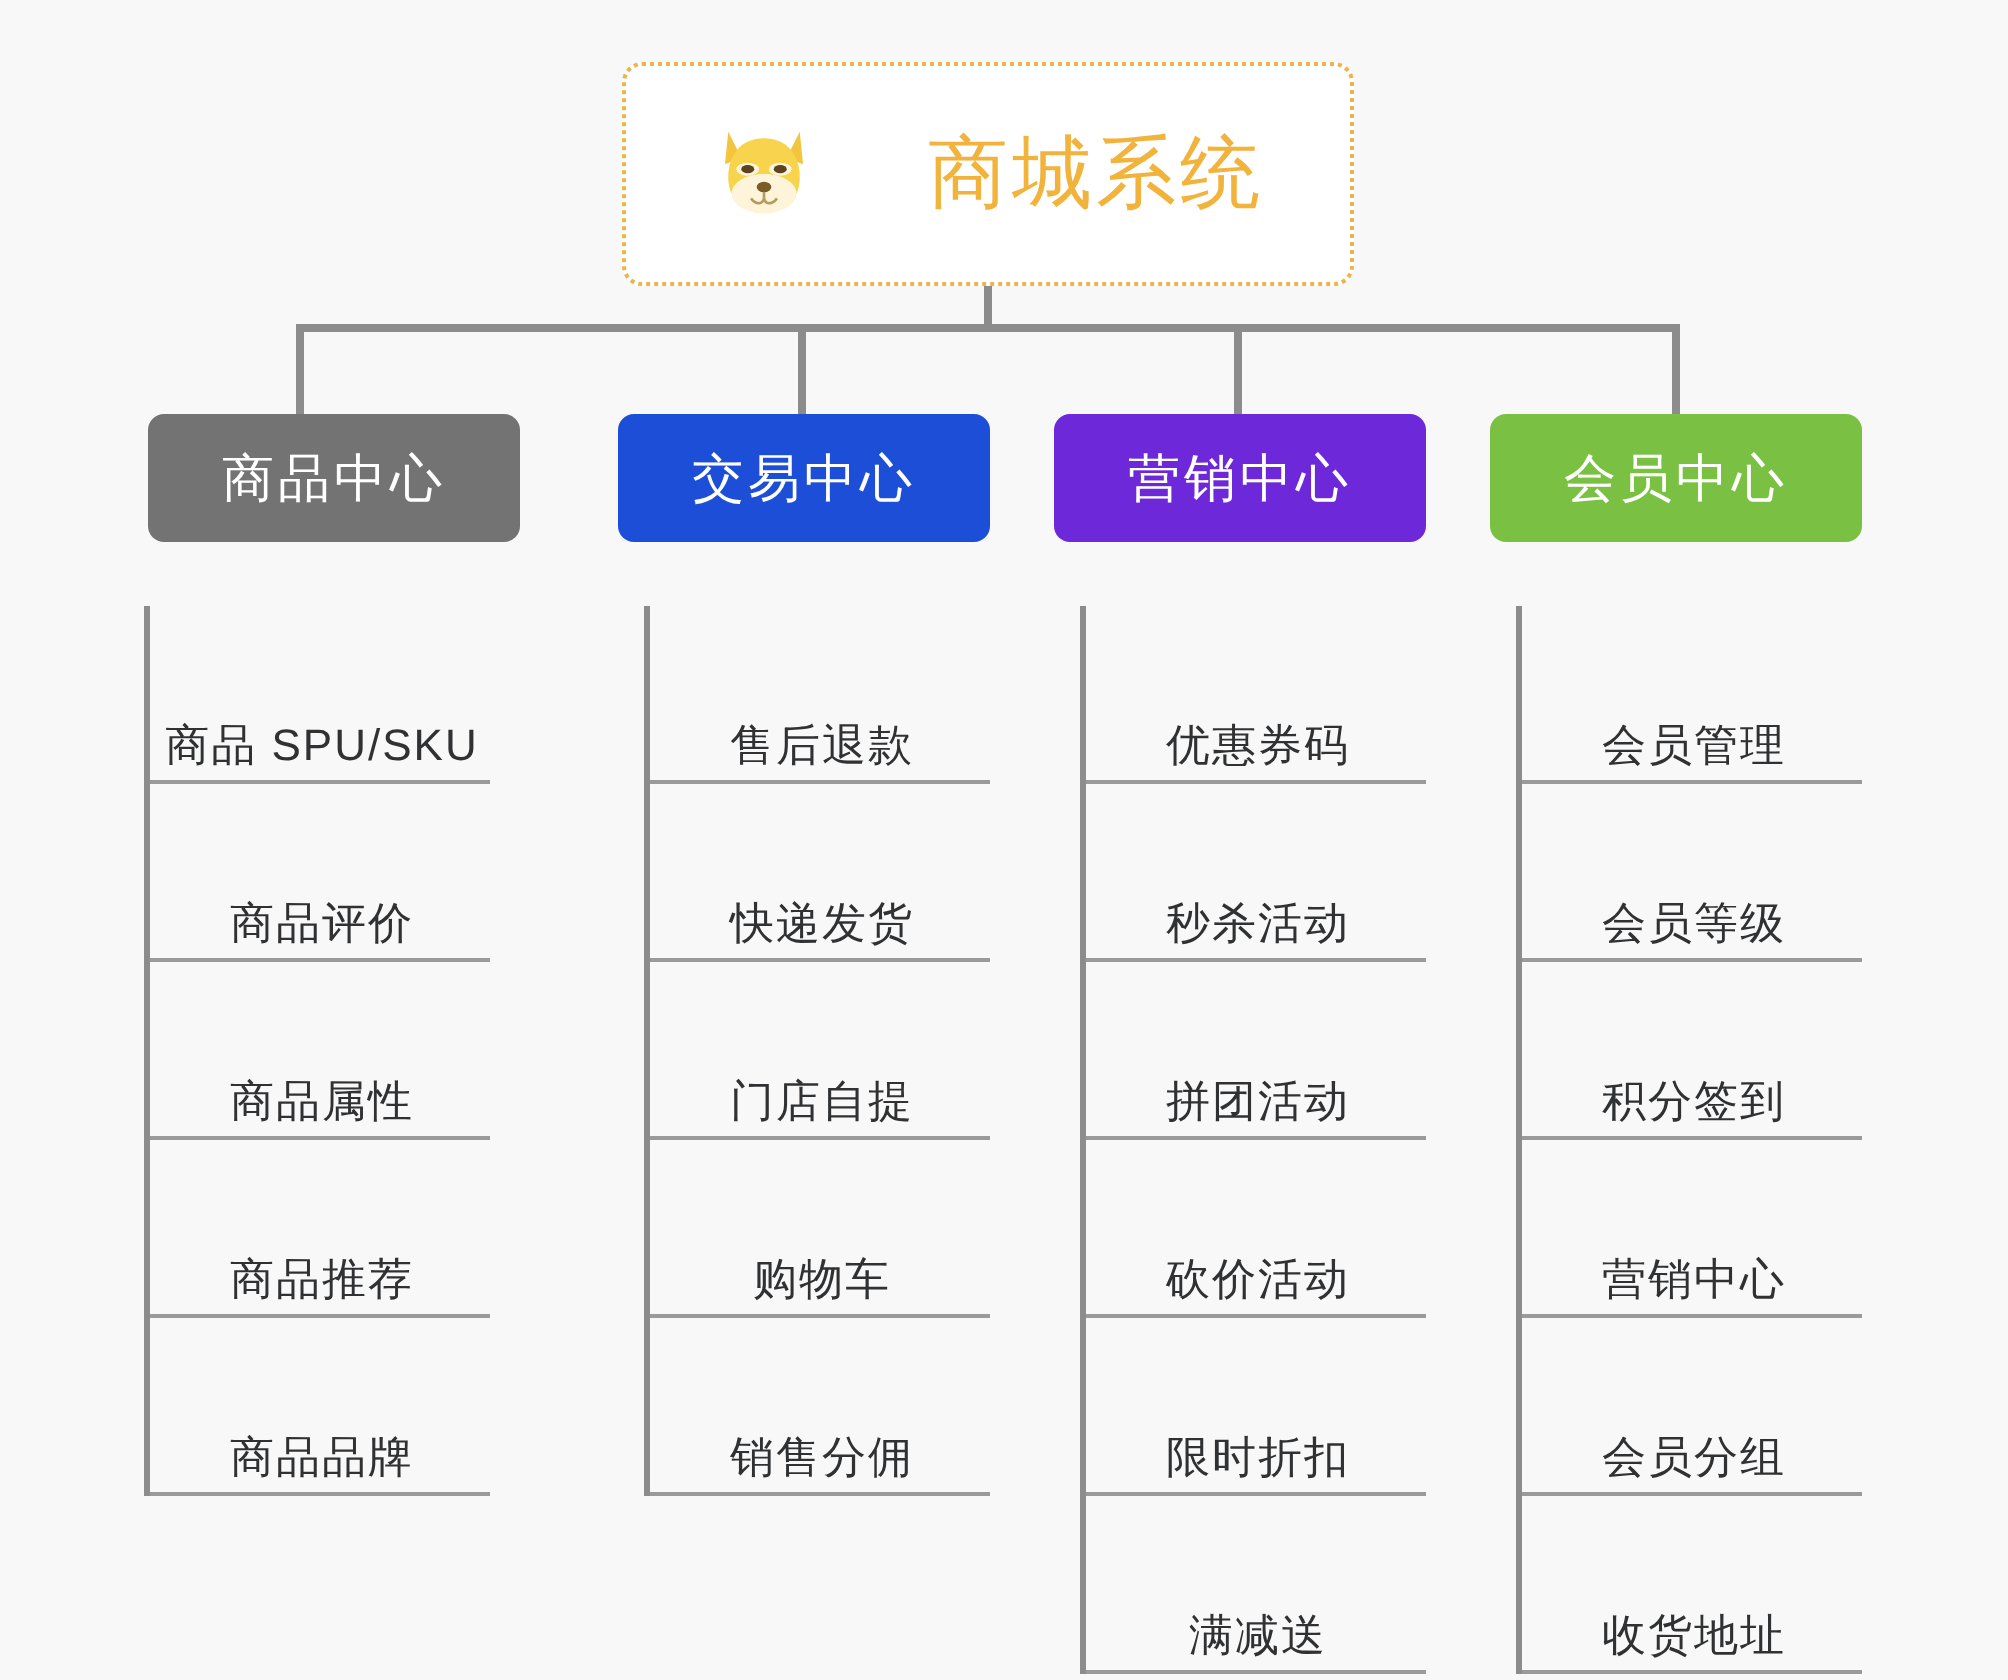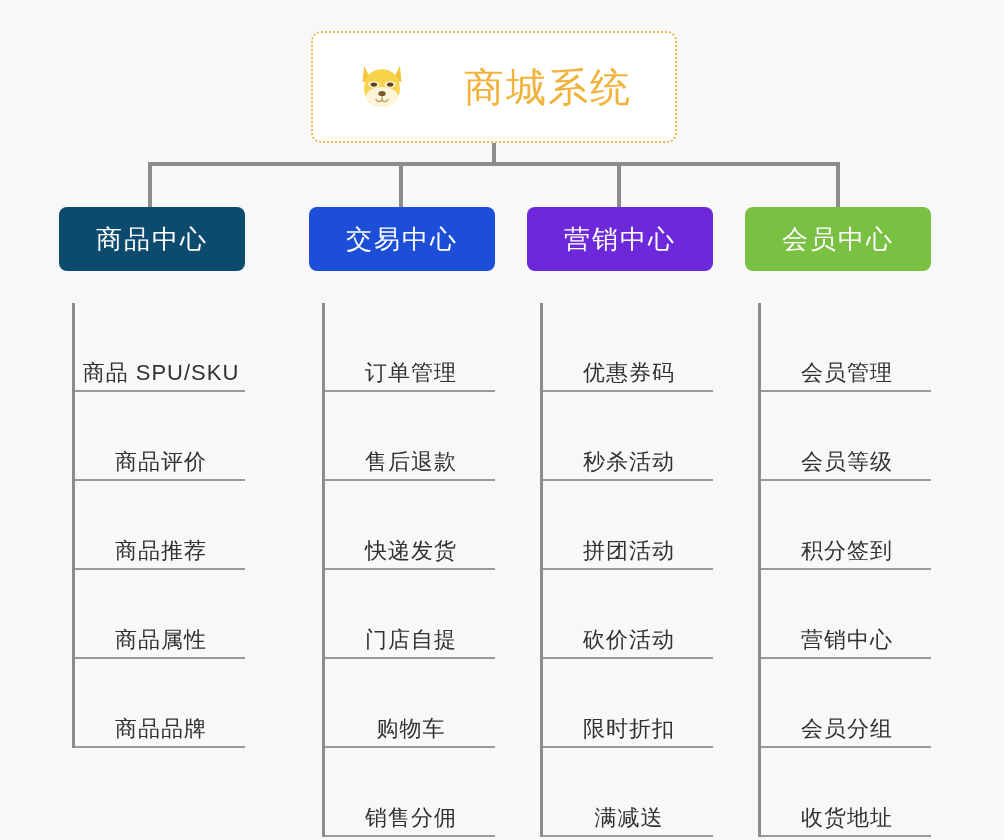--- a/index.html
+++ b/index.html
@@ -95,21 +95,21 @@
     box-sizing: border-box;
     border-radius: 8px;
     display: flex;
     align-items: center;
     justify-content: center;
     color: #ffffff;
     font-size: 26px;
     letter-spacing: 2px;
     white-space: nowrap;
   }
-  .cat-blue   { background: #0c4a6e; }
+  .cat-blue   { background: #737373; margin-left: 15px; }
   .cat-red    { background: #1d4ed8; }
   .cat-orange { background: #6d28d9; }
   .cat-green  { background: #7ac143; }
 
   
   .children {
     position: relative;
     margin-left: 13px;
     padding-left: 0;
     border-left: 3px solid #8c8c8c;
@@ -172,40 +172,37 @@
       <span>商品中心</span>
     </div>
     <div class="children">
       <div class="child-item">
           <span class="child-label">商品 SPU/SKU</span>
         </div>
       <div class="child-item">
           <span class="child-label">商品评价</span>
         </div>
       <div class="child-item">
+          <span class="child-label">商品属性</span>
+        </div>
+      <div class="child-item">
           <span class="child-label">商品推荐</span>
-        </div>
-      <div class="child-item">
-          <span class="child-label">商品属性</span>
         </div>
       <div class="child-item">
           <span class="child-label">商品品牌</span>
         </div>
     </div>
   </div>
 
   <div class="column col-2">
     <div class="cat-box cat-red">
       <span>交易中心</span>
     </div>
     <div class="children">
       <div class="child-item">
-          <span class="child-label">订单管理</span>
-        </div>
-      <div class="child-item">
           <span class="child-label">售后退款</span>
         </div>
       <div class="child-item">
           <span class="child-label">快递发货</span>
         </div>
       <div class="child-item">
           <span class="child-label">门店自提</span>
         </div>
       <div class="child-item">
           <span class="child-label">购物车</span>

